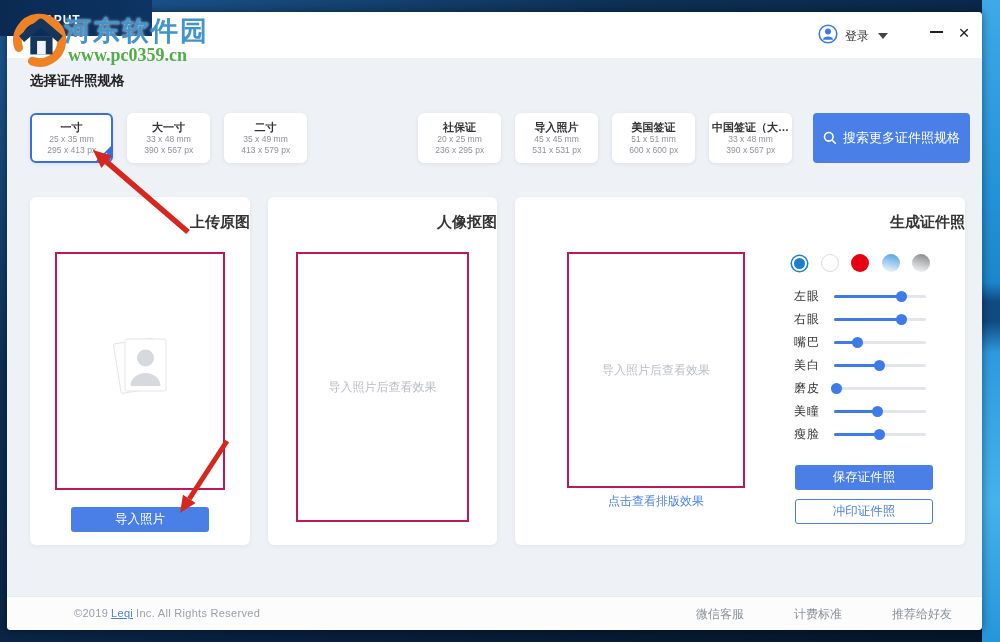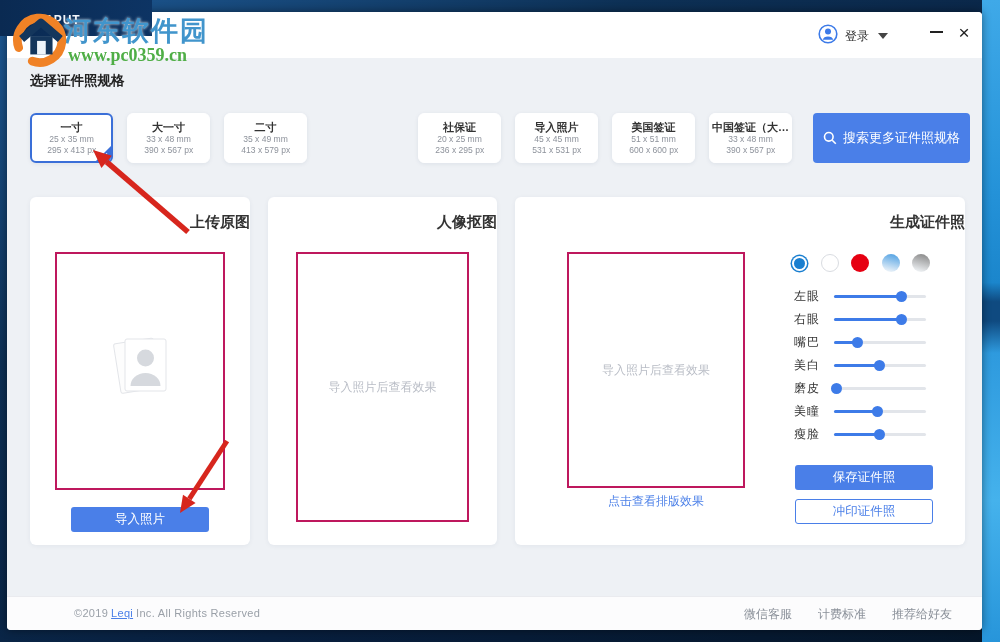--- a/index.html
+++ b/index.html
@@ -80,21 +80,21 @@
   .slider-row .lbl { width:40px; text-align:right; font-size:12px; color:#333; margin-right:14px; letter-spacing:1px; }
   .slider-track { position:relative; width:92px; height:3px; background:#e2e5ea; border-radius:2px; cursor:pointer; }
   .slider-fill { position:absolute; left:0; top:0; height:3px; background:#3d7be8; border-radius:2px; }
   .slider-handle { position:absolute; top:-4px; width:11px; height:11px; border-radius:50%; background:#3d7be8; margin-left:-5.5px; }
   .save-btn  { position:absolute; left:280px; top:268px; width:138px; height:25px; }
   .print-btn { position:absolute; left:280px; top:302px; width:138px; height:25px; background:#fff; border:1px solid #4a7fe8; border-radius:3px; color:#4a7fe8; font-size:12.5px; font-family:inherit; cursor:pointer; }
   
   .footer { position:absolute; left:0; bottom:0; width:100%; height:34px; background:#fcfcfd; border-top:1px solid #eaebef; }
   .copyright { position:absolute; left:23px; top:10px; font-size:11px; color:#9aa0a8; letter-spacing:.3px;margin-left:44px; }
   .copyright .brand { color:#4a7fe8; text-decoration:underline; cursor:pointer; margin:0 3px; }
-  .footer-links { position:absolute; right:30px; top:9px; display:flex; gap:26px;font-family:Liberation Serif, serif; }
+  .footer-links { position:absolute; right:30px; top:9px; display:flex; gap:50px;font-family:Liberation Serif, serif; }
   .footer-links span { font-size:12px; color:#8a9099; cursor:pointer; }
   
   .wm-patch { position:absolute; left:0; top:0; width:152px; height:36px; background:linear-gradient(90deg,#0a2a52,#0d3464); z-index:30; }
   .wm-fragment { position:absolute; left:46px; top:13px; z-index:31; color:#f2f5fa; font-size:12px; font-weight:bold; letter-spacing:1px; }
   .wm-logo { position:absolute; left:10px; top:9px; z-index:33; }
   .wm-name { position:absolute; left:64px; top:13px; z-index:32; font-size:27px; font-weight:bold; color:#4195cc; letter-spacing:2px; text-shadow:0 0 3px rgba(255,255,255,.9); white-space:nowrap; }
   .wm-url { position:absolute; left:68px; top:45px; z-index:32; font-family:"Liberation Serif", serif; font-weight:bold; font-size:18px; color:#4fae46; white-space:nowrap; }
   
   .arrows { position:absolute; left:0; top:0; width:1000px; height:642px; z-index:40; pointer-events:none; }
 </style>

